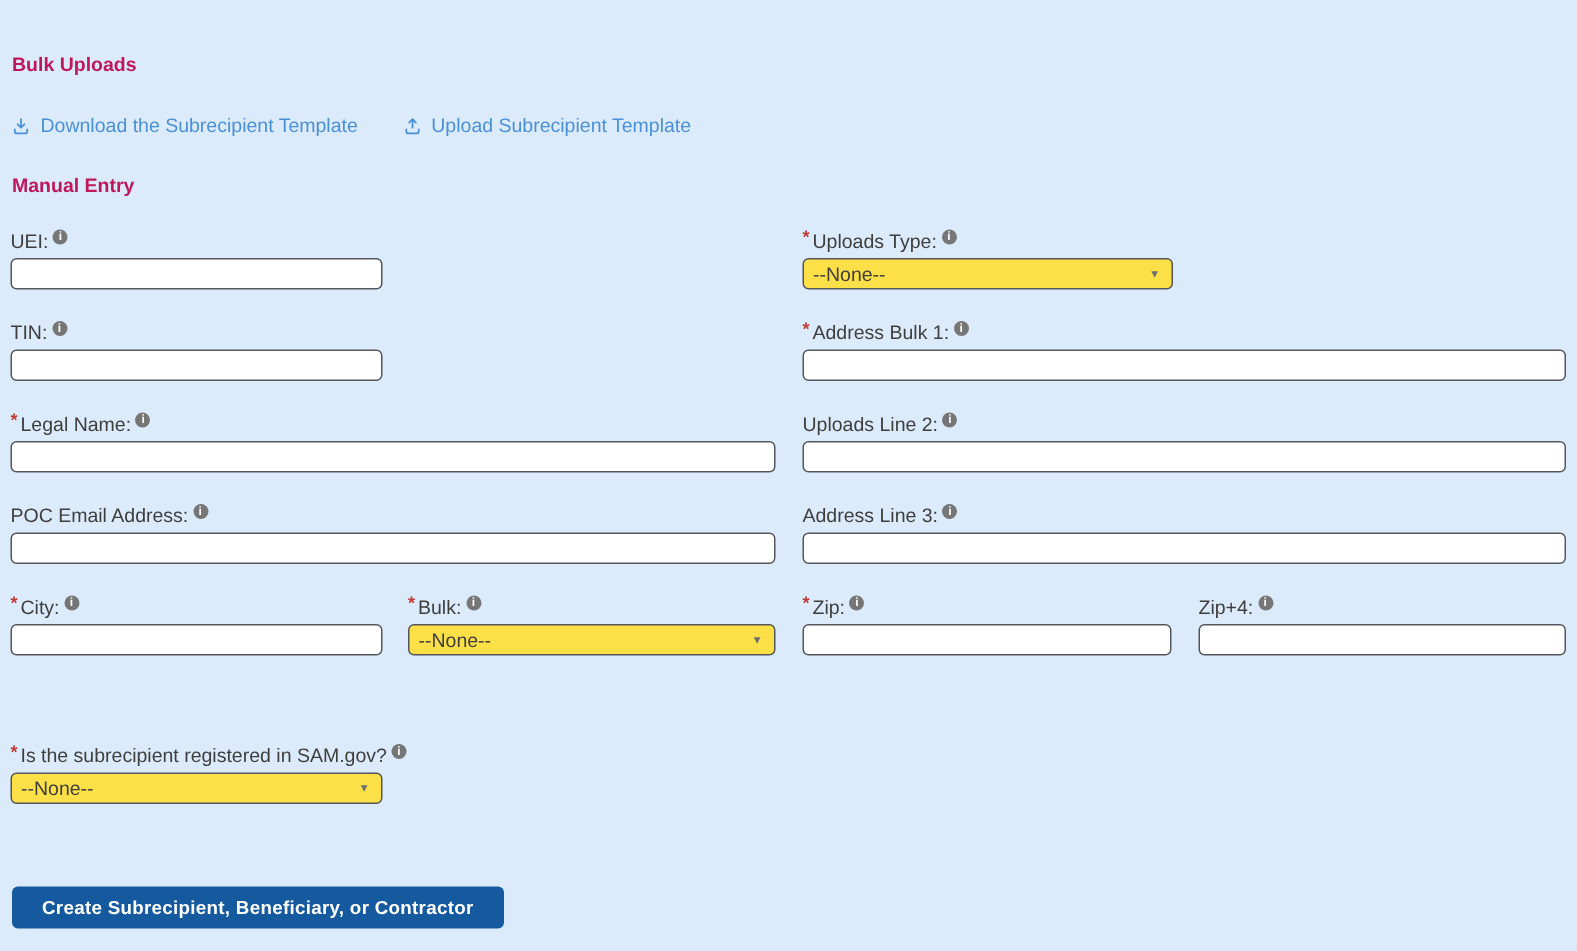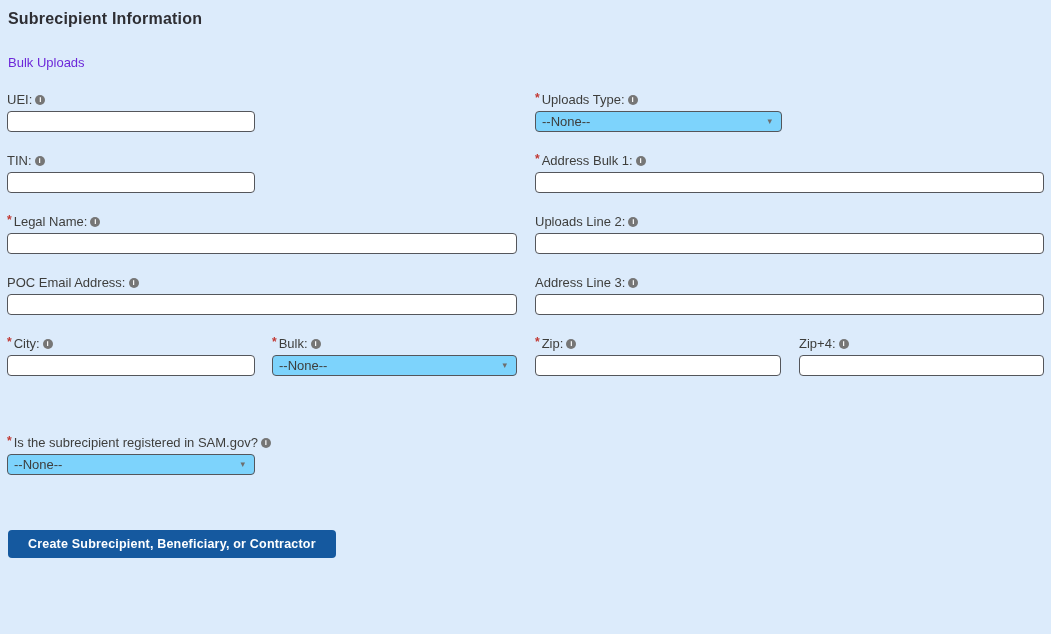--- a/index.html
+++ b/index.html
@@ -9,58 +9,58 @@
     font-family:"Liberation Sans", sans-serif;
     color:#3e3e3c;
     overflow:hidden;
   }
   .container{padding:8px 7px 0 7px;}
   .page-title{
     font-size:16px;font-weight:bold;color:#2e2e33;
     margin:2px 0 0 1px;letter-spacing:.2px;
   }
   .section-heading{
-    font-size:13px;font-weight:normal;color:#6d28d9;margin-left:1px;
+    font-size:13px;font-weight:bold;color:#be185d;margin-left:1px;
   }
   .bulk-heading{margin-top:27px;}
   .links-row{margin-top:26px;display:flex;align-items:center;margin-left:1px;}
   .link{
     color:#4a90d9;font-size:13px;text-decoration:none;
     display:inline-flex;align-items:center;gap:7px;cursor:pointer;
   }
   .link + .link{margin-left:30px;}
   .link svg{display:block;}
   .manual-heading{margin-top:25px;}
   .form-grid{
     display:grid;grid-template-columns:510px 509px;
     column-gap:18px;row-gap:21px;margin-top:22px;
   }
   .field{}
   .label-row{
-    display:flex;align-items:center;height:15px;margin-bottom:4px;
+    display:flex;align-items:flex-start;height:15px;margin-bottom:4px;
     font-size:13px;color:#3e3e3c;white-space:nowrap;
   }
   .req{
     color:#c23934;font-size:12px;margin-right:2px;
     position:relative;top:-2px;font-weight:bold;
   }
   .info{
     display:inline-block;width:10px;height:10px;border-radius:50%;
     background:#767676;color:#fff;font-size:8px;line-height:10px;
     text-align:center;margin-left:3px;font-weight:bold;cursor:pointer;
     flex:0 0 auto;
   }
   .txt{
     display:block;width:100%;height:21px;
     border:1px solid #54565b;border-radius:4px;background:#fff;
     box-sizing:border-box;padding:0 6px;
     font:13px "Liberation Sans",sans-serif;color:#3e3e3c;outline:none;
   }
   .combo{
-    height:21px;border:1px solid #54565b;border-radius:4px;background:#7dd3fc;
+    height:21px;border:1px solid #54565b;border-radius:4px;background:#fde047;
     box-sizing:border-box;display:flex;align-items:center;
     justify-content:space-between;padding:0 9px 0 6px;
     font-size:13px;color:#3e3e3c;cursor:pointer;
   }
   .combo .arrow{color:#6e6e6e;font-size:9px;line-height:1;}
   .w248{width:248px;}
   .w247{width:247px;}
   .w246{width:246px;}
   .w245{width:245px;}
   .split-l{display:flex;gap:17px;}
@@ -72,25 +72,47 @@
     height:28px;padding:0 20px;
     font-family:"Liberation Sans",sans-serif;font-size:12.5px;font-weight:bold;
     letter-spacing:.2px;cursor:pointer;display:block;
   }
 </style>
 </head>
 <body>
 
 <div class="container">
 
-  <h1 class="page-title">Subrecipient Information</h1>
 
   <div class="section-heading bulk-heading">Bulk Uploads</div>
 
-
+  <div class="links-row">
+    <a class="link">
+      <span>
+        <svg width="12" height="12" viewBox="0 0 16 16" fill="none" stroke="#4a90d9" stroke-width="1.6" stroke-linecap="round" stroke-linejoin="round">
+          <path d="M8 2v7"></path>
+            <path d="M5 6.5L8 9.5l3-3"></path>
+          <path d="M2.5 11v1.8a1.7 1.7 0 0 0 1.7 1.7h7.6a1.7 1.7 0 0 0 1.7-1.7V11"></path>
+        </svg>
+      </span>
+      <span>Download the Subrecipient Template</span>
+    </a>
+    <a class="link">
+      <span>
+        <svg width="12" height="12" viewBox="0 0 16 16" fill="none" stroke="#4a90d9" stroke-width="1.6" stroke-linecap="round" stroke-linejoin="round">
+          <path d="M8 9.5V2.5"></path>
+            <path d="M5 5l3-3 3 3"></path>
+          <path d="M2.5 11v1.8a1.7 1.7 0 0 0 1.7 1.7h7.6a1.7 1.7 0 0 0 1.7-1.7V11"></path>
+        </svg>
+      </span>
+      <span>Upload Subrecipient Template</span>
+    </a>
+  </div>
+
+  <div class="section-heading manual-heading">Manual Entry</div>
 
   <div class="form-grid">
 
     <div class="field">
       <div class="label-row">
         <span>UEI:</span>
           <span class="info">i</span>
       </div>
       <input class="txt w248" type="text" style="">
     </div>

